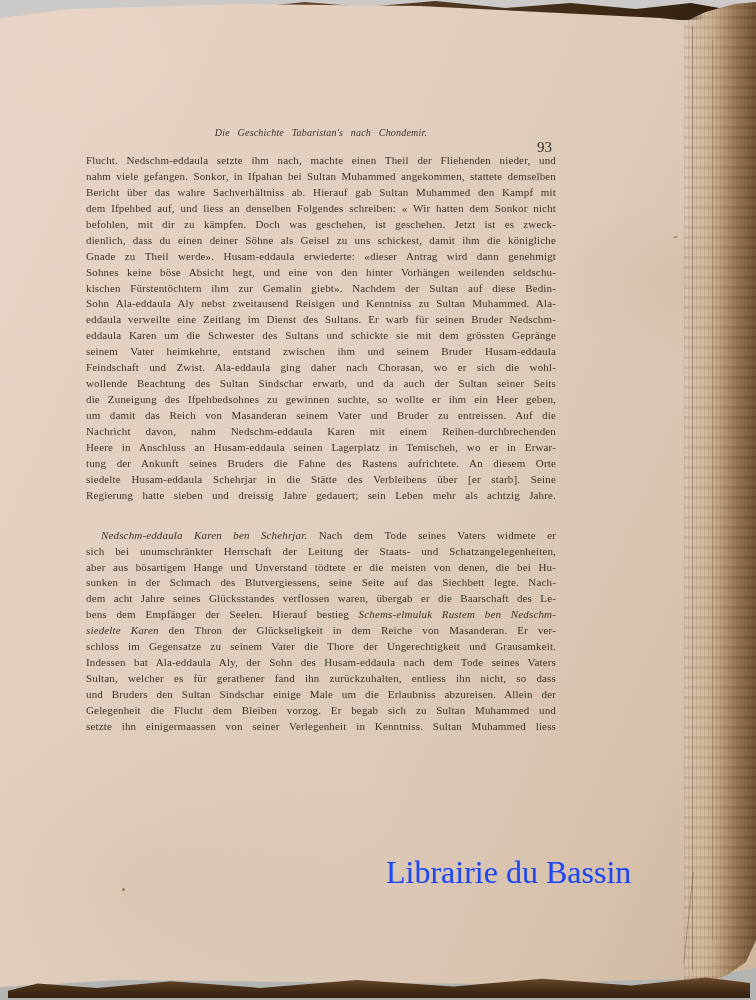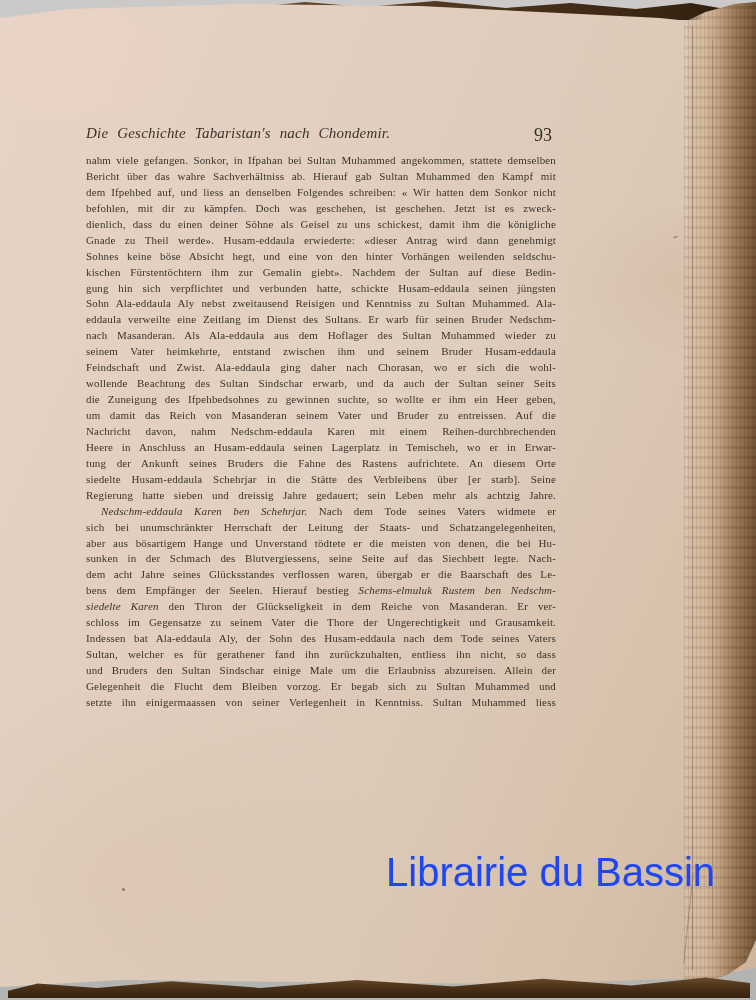--- a/index.html
+++ b/index.html
@@ -52,36 +52,36 @@
   
   .bottom-edge {
     position:absolute; left:8px; top:974px; width:742px; height:24px; z-index:5;
     background:linear-gradient(180deg,#7a5633,#4b3119 55%,#33200e);
     clip-path:polygon(0 70%,4% 40%,12% 58%,22% 30%,34% 58%,47% 25%,60% 52%,72% 20%,84% 48%,94% 15%,100% 38%,100% 100%,0 100%);
   }
   
   .print-area { position:absolute; left:86px; top:124px; width:470px; z-index:6; color:#38322a; }
   .running-header { position:relative; height:26px; }
   .header-title {
-    font-style:italic; font-size:15px; line-height:18px;
+    text-align:center; font-style:italic; font-size:10px; line-height:18px;
     word-spacing:5px; letter-spacing:0.2px; color:#39332b;
   }
-  .page-number { position:absolute; right:4px; top:1px; font-size:18px; font-style:normal; color:#332e27; }
+  .page-number { position:absolute; right:4px; top:15px; font-size:15px; font-style:normal; color:#332e27; }
   .body-text { position:absolute; left:0; top:29px; width:470px; }
   .text-line {
     height:15.95px; line-height:15.95px; font-size:11px; letter-spacing:0.15px;
     text-align:justify; text-align-last:justify; text-justify:inter-word;
     overflow:hidden; white-space:normal; color:#3a342c;
   }
-  .text-line.indent { text-indent:15px; }
+  .text-line.indent { text-indent:15px;margin-top:24px; }
   .it { font-style:italic; }
   
   .watermark {
     position:absolute; left:386px; top:851px; z-index:10;
-    font-family:Liberation Sans, sans-serif; font-size:40px; line-height:42px;
+    font-family:Liberation Serif, serif; font-size:32px; line-height:42px;
     color:#2046ee; letter-spacing:0px; text-shadow:0 0 1px rgba(130,160,255,0.55);text-align:right;
   }
 </style>
 </head>
 <body>
 
 <div class="scene">
 
   <div class="top-edge"></div>
 
@@ -96,32 +96,32 @@
 
   <div class="speck speck1"></div>
   <div class="speck speck2"></div>
 
   <div class="print-area">
     <div class="running-header">
       <div class="header-title">Die Geschichte Tabaristan's nach Chondemir.</div>
       <div class="page-number">93</div>
     </div>
     <div class="body-text">
+        <div class="text-line"><span>Flucht. Nedschm-eddaula setzte ihm nach, machte einen Theil der Fliehenden nieder, und</span></div>
         <div class="text-line"><span>nahm viele gefangen. Sonkor, in Ifpahan bei Sultan Muhammed angekommen, stattete demselben</span></div>
         <div class="text-line"><span>Bericht über das wahre Sachverhältniss ab. Hierauf gab Sultan Muhammed den Kampf mit</span></div>
         <div class="text-line"><span>dem Ifpehbed auf, und liess an denselben Folgendes schreiben: « Wir hatten dem Sonkor nicht</span></div>
         <div class="text-line"><span>befohlen, mit dir zu kämpfen. Doch was geschehen, ist geschehen. Jetzt ist es zweck-</span></div>
         <div class="text-line"><span>dienlich, dass du einen deiner Söhne als Geisel zu uns schickest, damit ihm die königliche</span></div>
         <div class="text-line"><span>Gnade zu Theil werde». Husam-eddaula erwiederte: «dieser Antrag wird dann genehmigt</span></div>
         <div class="text-line"><span>Sohnes keine böse Absicht hegt, und eine von den hinter Vorhängen weilenden seldschu-</span></div>
         <div class="text-line"><span>kischen Fürstentöchtern ihm zur Gemalin giebt». Nachdem der Sultan auf diese Bedin-</span></div>
-        <div class="text-line"><span>gung hin sich verpflichtet und verbunden hatte, schickte Husam-eddaula seinen jüngsten</span></div>
         <div class="text-line"><span>Sohn Ala-eddaula Aly nebst zweitausend Reisigen und Kenntniss zu Sultan Muhammed. Ala-</span></div>
         <div class="text-line"><span>eddaula verweilte eine Zeitlang im Dienst des Sultans. Er warb für seinen Bruder Nedschm-</span></div>
-        <div class="text-line"><span>nach Masanderan. Als Ala-eddaula aus dem Hoflager des Sultan Muhammed wieder zu</span></div>
+        <div class="text-line"><span>eddaula Karen um die Schwester des Sultans und schickte sie mit dem grössten Gepränge</span></div>
         <div class="text-line"><span>seinem Vater heimkehrte, entstand zwischen ihm und seinem Bruder Husam-eddaula</span></div>
         <div class="text-line"><span>Feindschaft und Zwist. Ala-eddaula ging daher nach Chorasan, wo er sich die wohl-</span></div>
         <div class="text-line"><span>wollende Beachtung des Sultan Sindschar erwarb, und da auch der Sultan seiner Seits</span></div>
         <div class="text-line"><span>die Zuneigung des Ifpehbedsohnes zu gewinnen suchte, so wollte er ihm ein Heer geben,</span></div>
         <div class="text-line"><span>um damit das Reich von Masanderan seinem Vater und Bruder zu entreissen. Auf die</span></div>
         <div class="text-line"><span>Nachricht davon, nahm Nedschm-eddaula Karen mit einem Reihen-durchbrechenden</span></div>
         <div class="text-line"><span>Heere in Anschluss an Husam-eddaula seinen Lagerplatz in Temischeh, wo er in Erwar-</span></div>
         <div class="text-line"><span>tung der Ankunft seines Bruders die Fahne des Rastens aufrichtete. An diesem Orte</span></div>
         <div class="text-line"><span>siedelte Husam-eddaula Schehrjar in die Stätte des Verbleibens über [er starb]. Seine</span></div>
         <div class="text-line"><span>Regierung hatte sieben und dreissig Jahre gedauert; sein Leben mehr als achtzig Jahre.</span></div>

